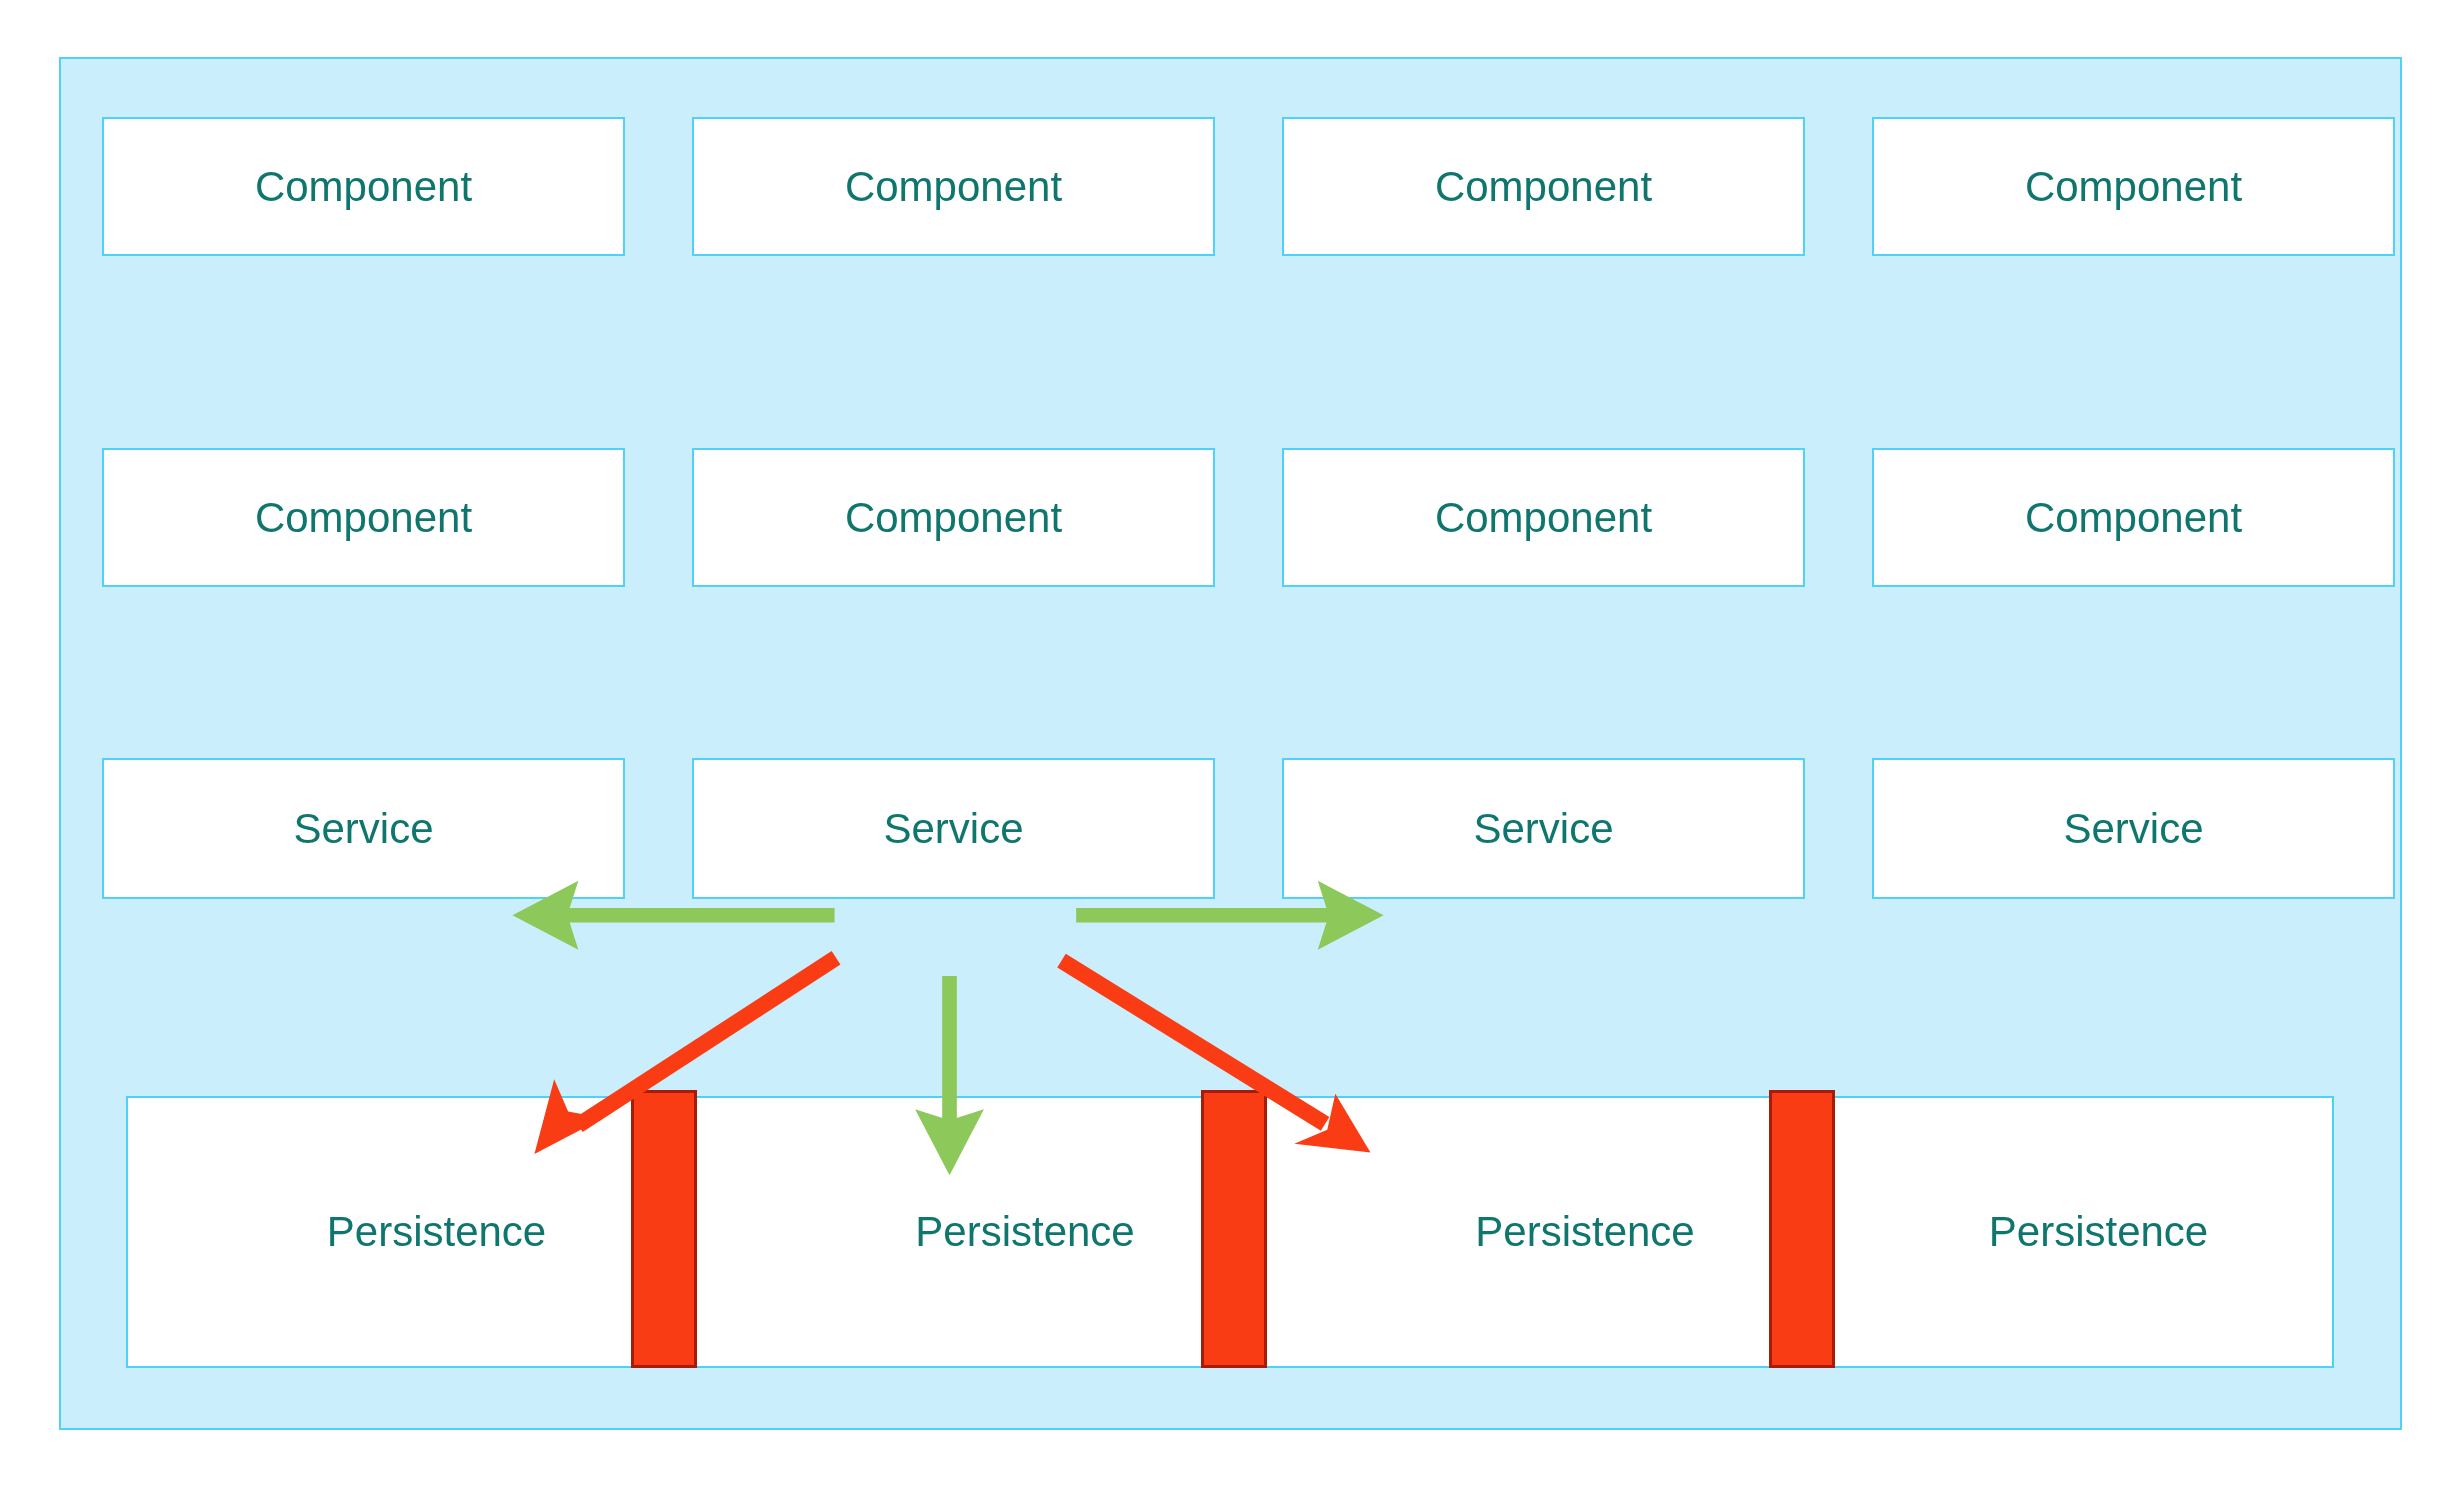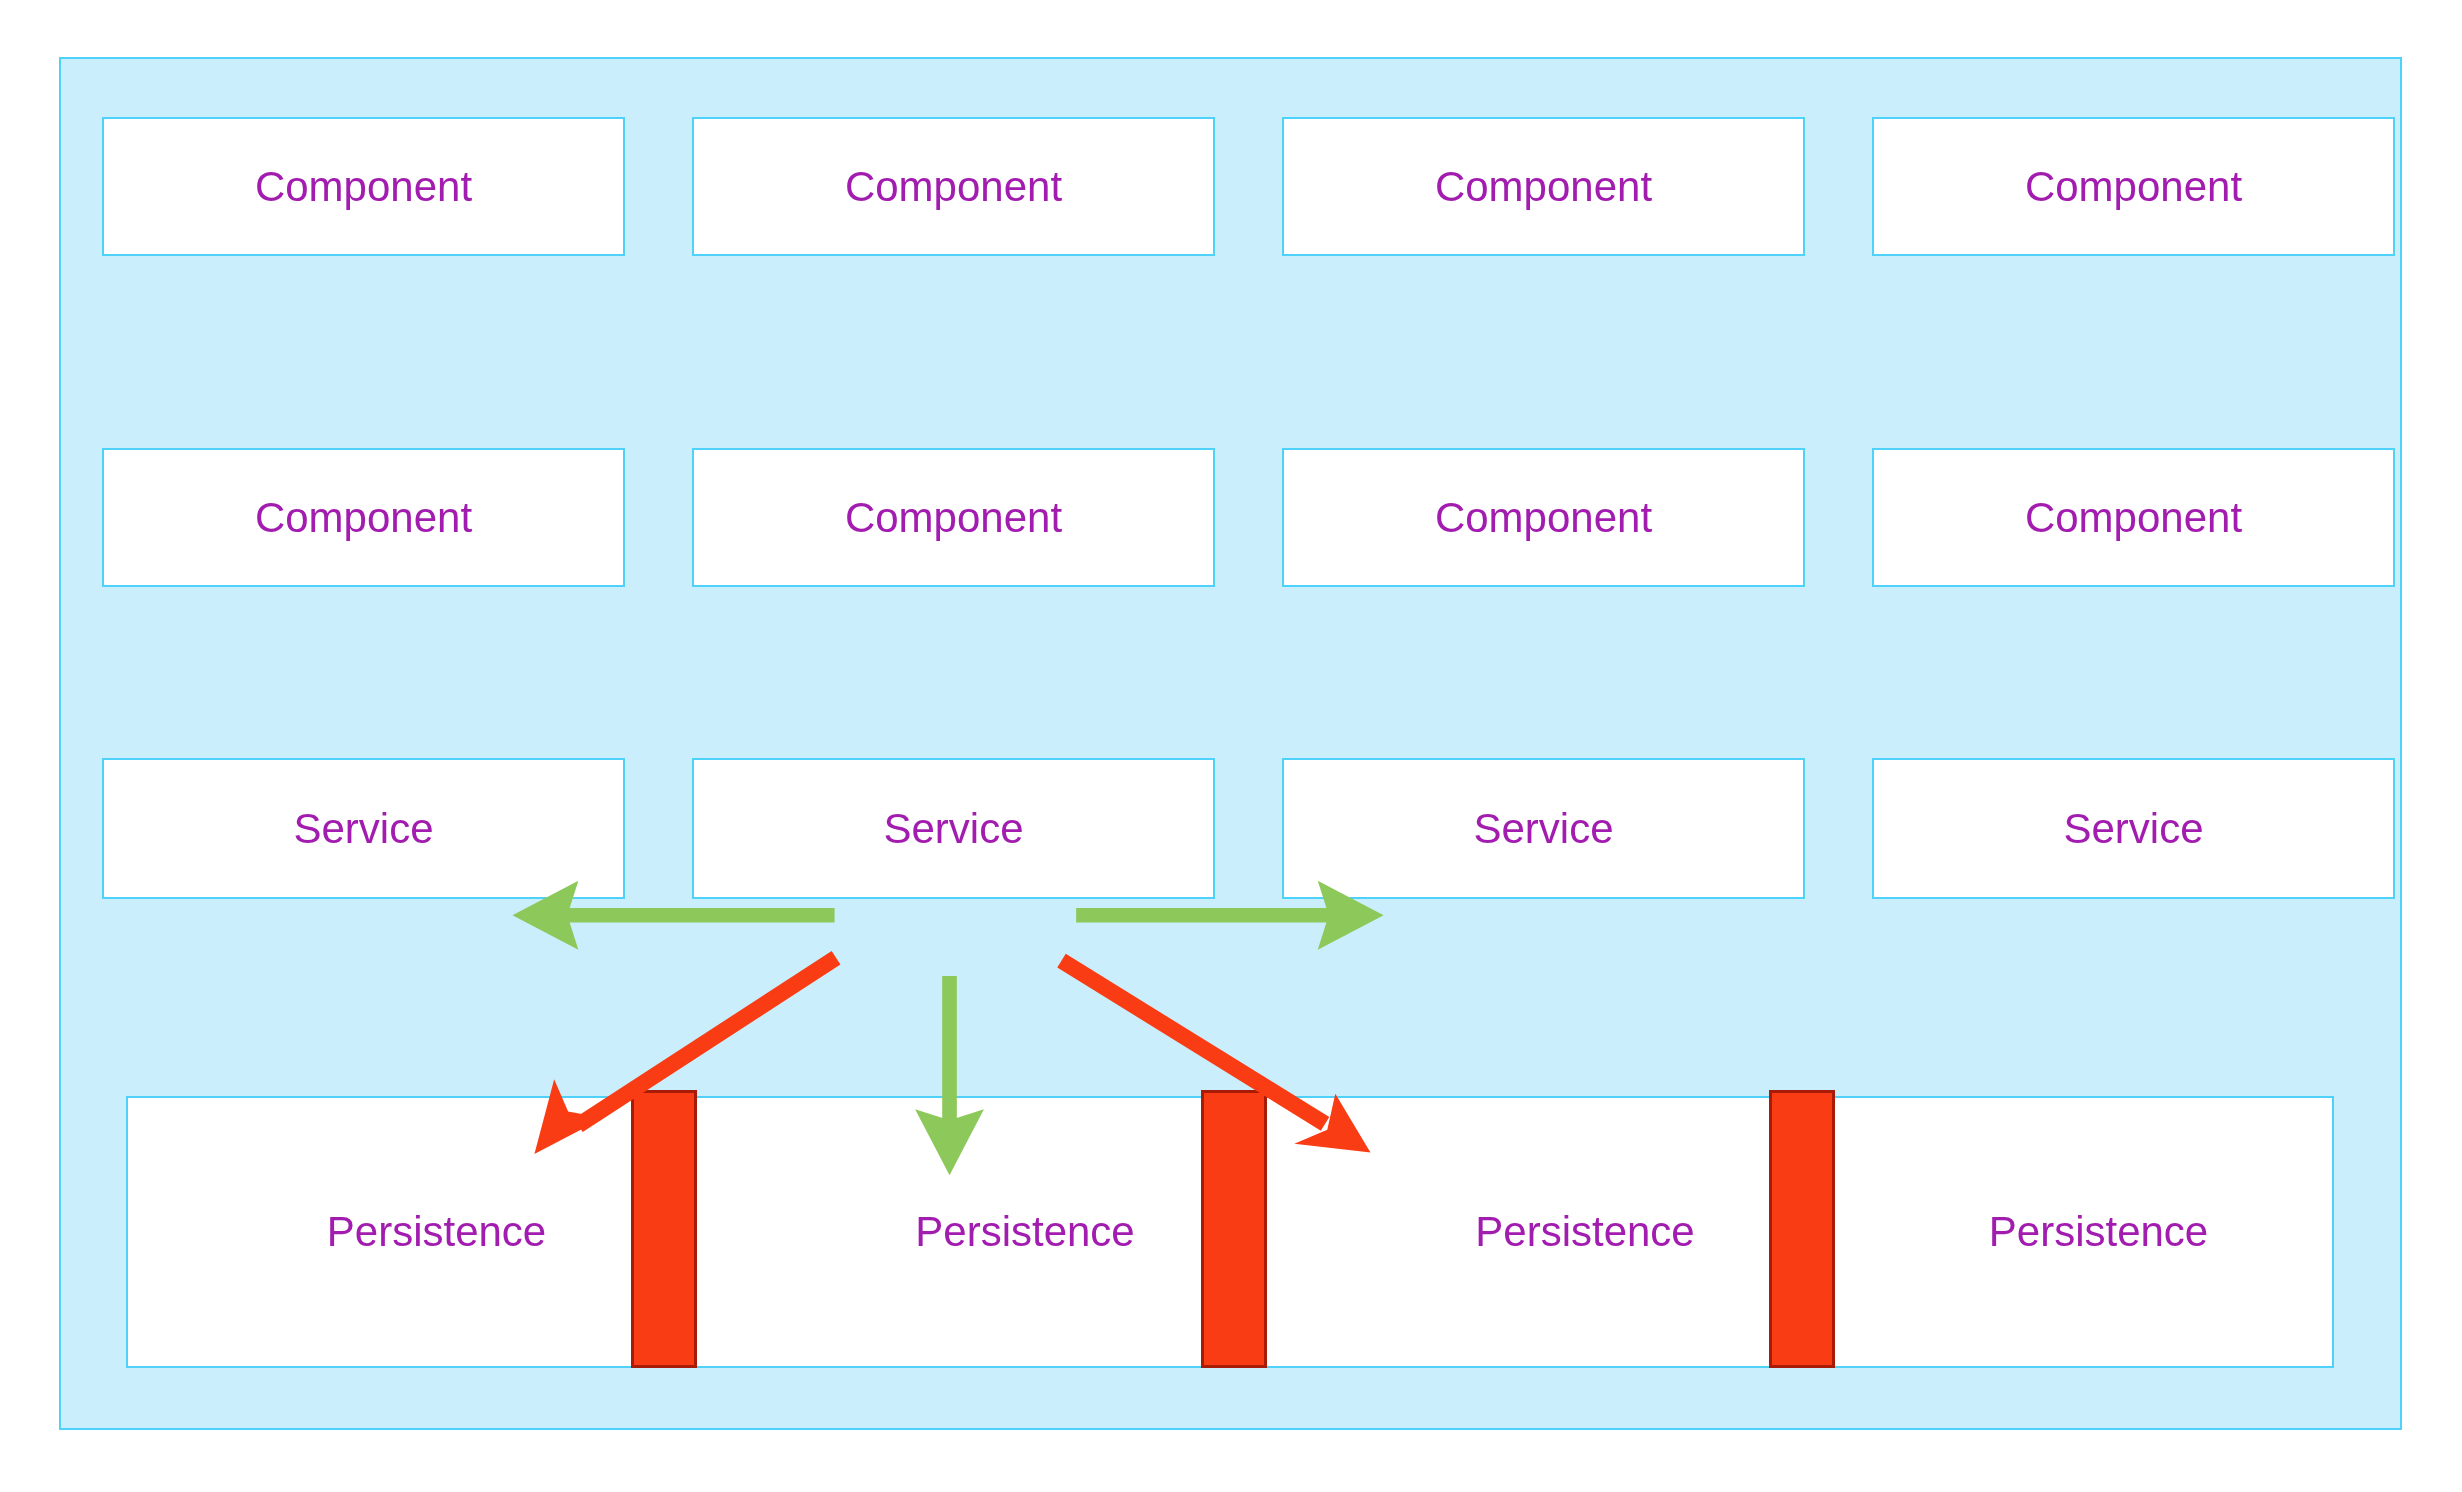--- a/index.html
+++ b/index.html
@@ -29,21 +29,21 @@
     position: absolute;
     background: #FFFFFF;
     border: 2.9px solid #4FD2FA;
     box-sizing: border-box;
     display: flex;
     align-items: center;
     justify-content: center;
   }
   .cell-label {
     font-size: 42px;
-    color: #a21caf;
+    color: #0f766e;
     font-family: "Liberation Sans", sans-serif;
     line-height: 1;
     white-space: nowrap;
     user-select: none;
   }
   .red-bar {
     position: absolute;
     background: #FA3C14;
     border: 3.7px solid #A81C07;
     box-sizing: border-box;

